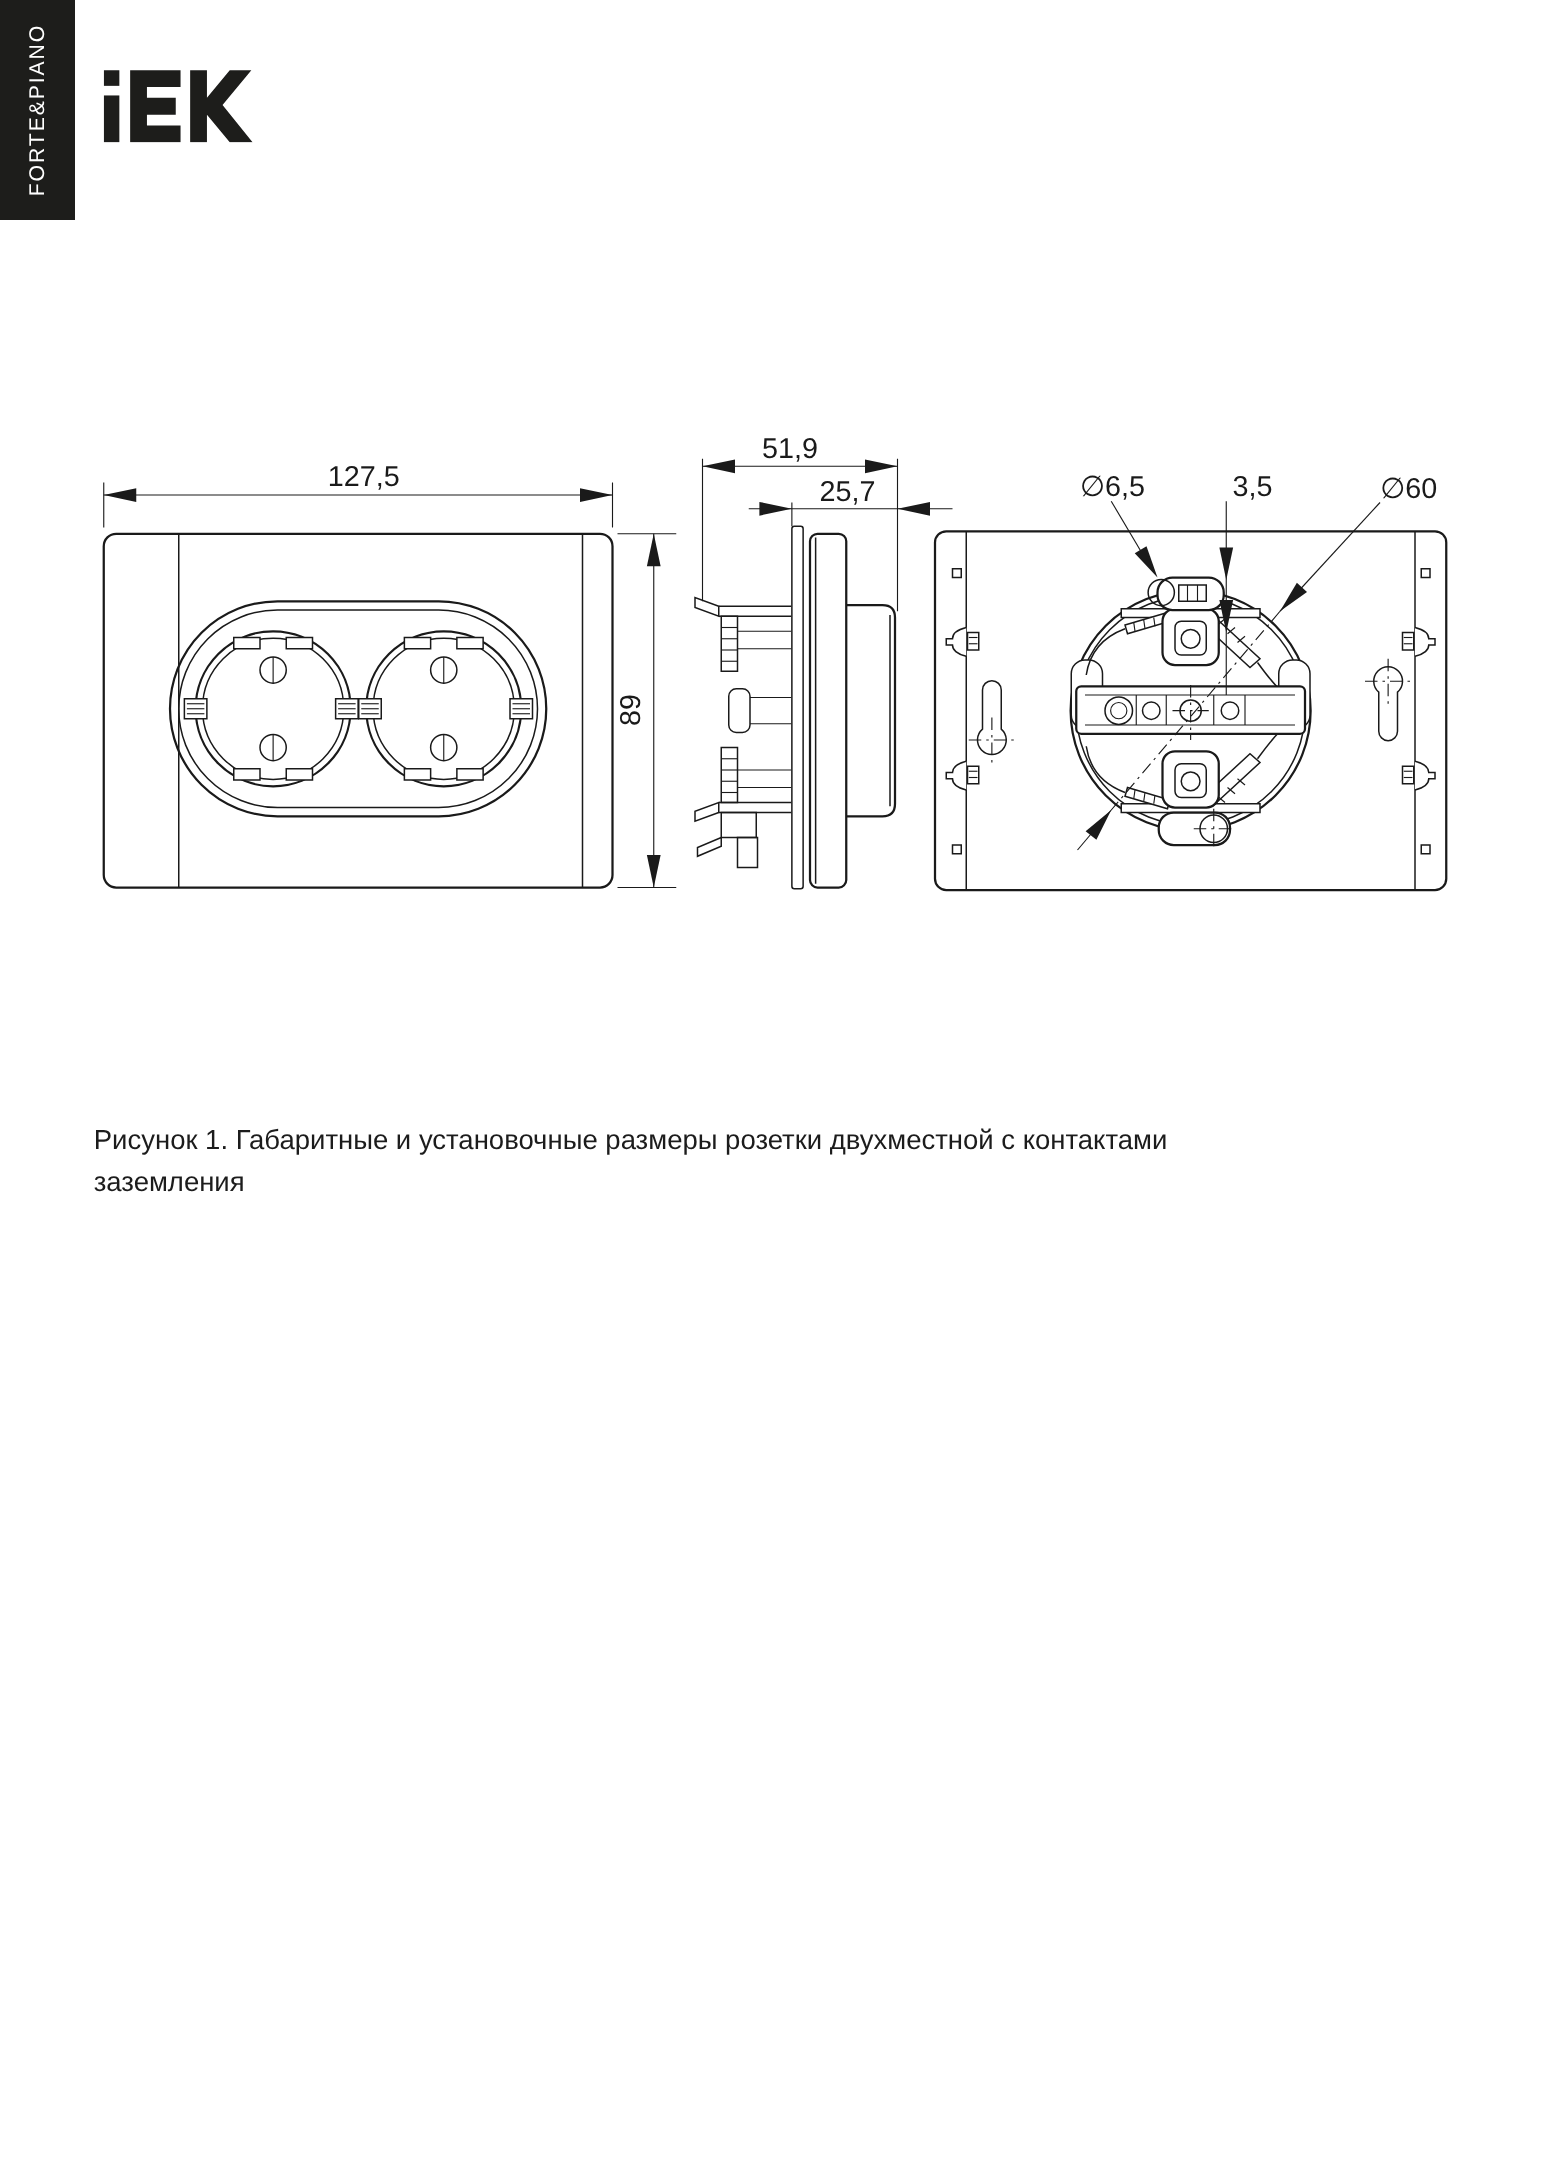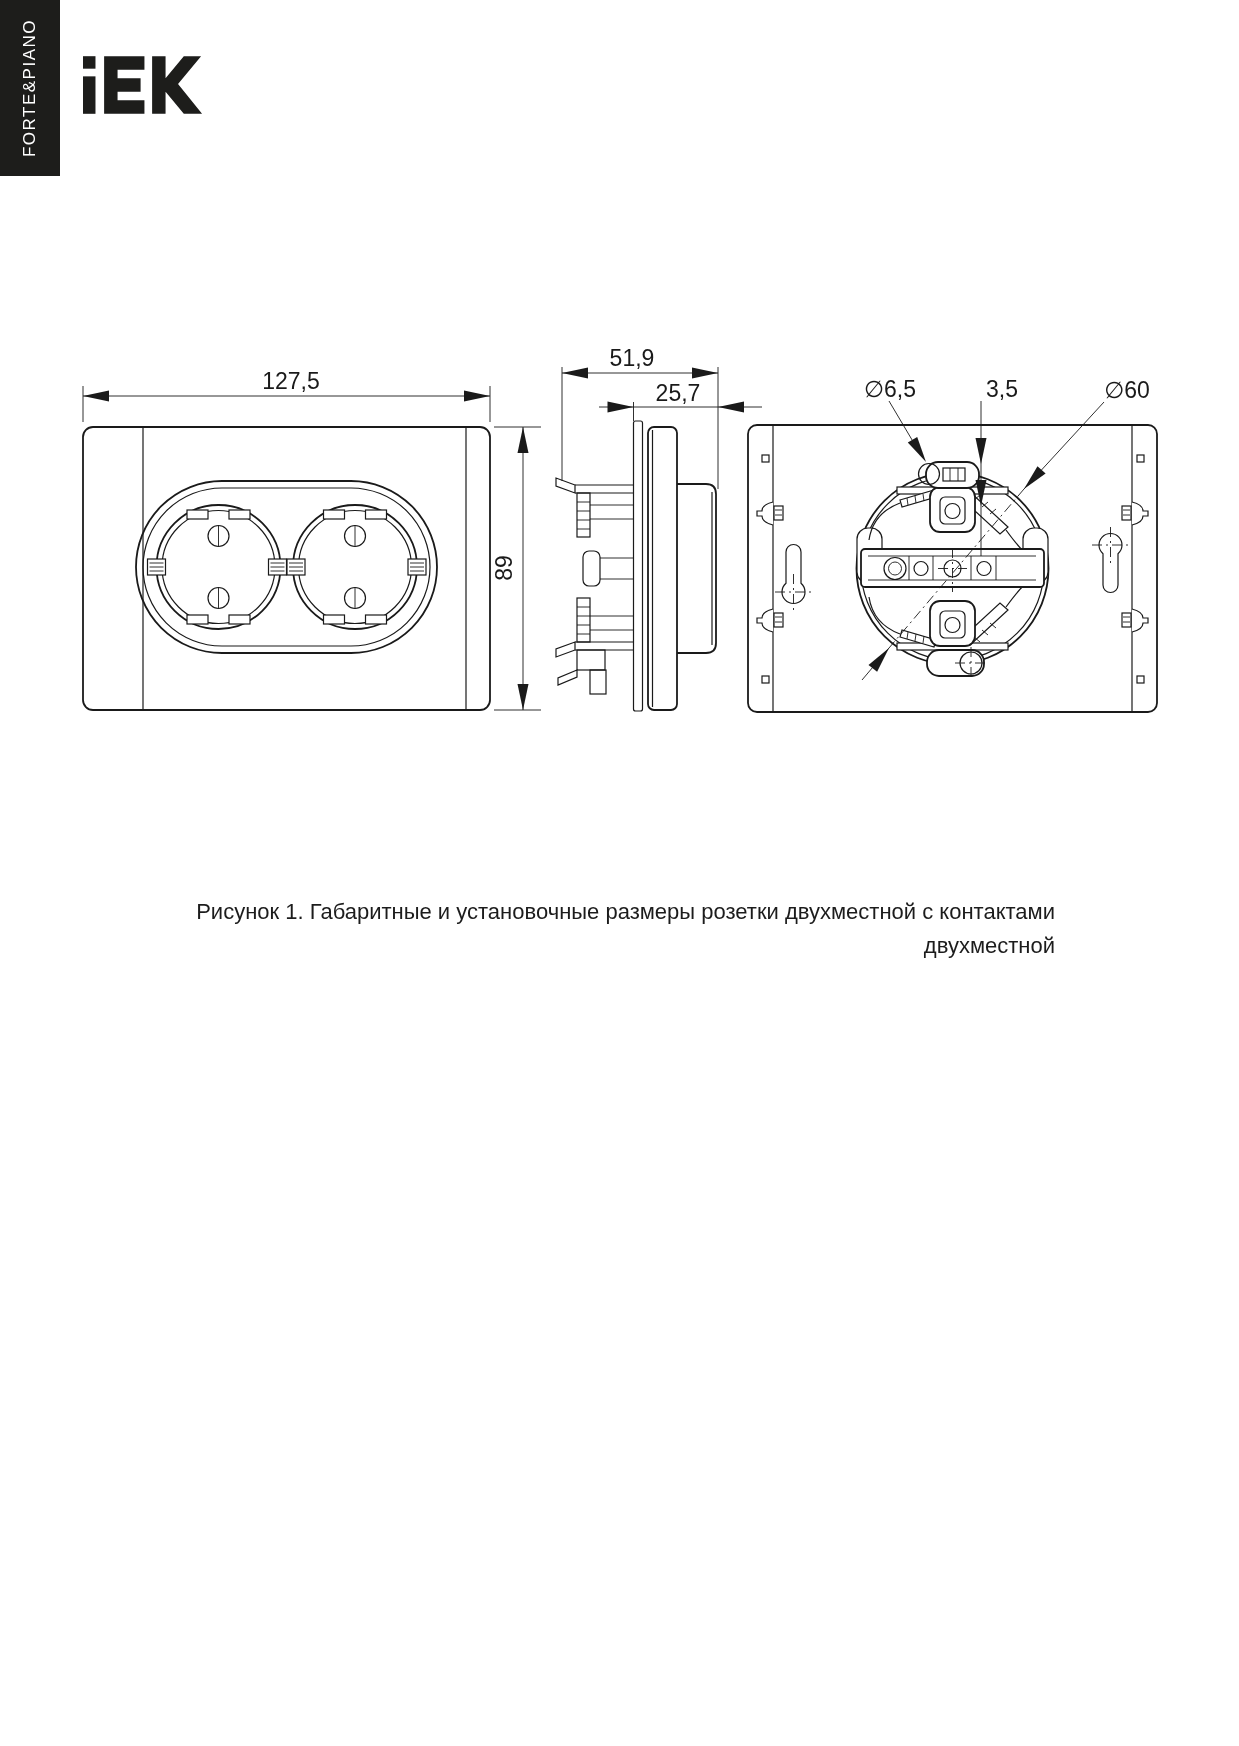--- a/index.html
+++ b/index.html
@@ -23,21 +23,21 @@
     transform:rotate(180deg);
     font-size:17px;
     letter-spacing:1.5px;
     white-space:nowrap;
   }
   .logo{position:absolute;left:83px;top:56px;}
   .drawing{position:absolute;left:0;top:0;}
   
   .caption{
     position:absolute;left:75px;top:895px;width:980px;
-    font-size:22px;line-height:34px;color:#1c1c1c;text-align:right;
+    font-size:22px;line-height:34px;color:#1c1c1c;
   }
   
   .ln{stroke:#1a1a1a;fill:none;stroke-width:1.8;}
   .lm{stroke:#1a1a1a;fill:none;stroke-width:1.2;}
   .lt{stroke:#1a1a1a;fill:none;stroke-width:0.9;}
   .wf{fill:#ffffff;}
   .ar{fill:#1a1a1a;stroke:none;}
   .dimtext{font-family:"Liberation Sans",sans-serif;font-size:23px;fill:#1a1a1a;}
   .dashdot{stroke-dasharray:10 4 2 4;}
 </style>
@@ -315,16 +315,16 @@
         <polygon class="ar" points="1024,489 1045.6,473.6 1037.5,466.2"></polygon>
         <line class="lt dashdot" x1="1024" y1="489" x2="889" y2="648"></line>
         <polygon class="ar" points="889,648 868.5,664.9 877.1,671.7"></polygon>
         <line class="lt" x1="889" y1="648" x2="862" y2="680"></line>
       </g>
     </g>
   </svg>
 
   <div class="caption">
     <div>Рисунок 1. Габаритные и установочные размеры розетки двухместной с контактами</div>
-    <div>двухместной</div>
+    <div>заземления</div>
   </div>
 
 </div>
 
 </body></html>

